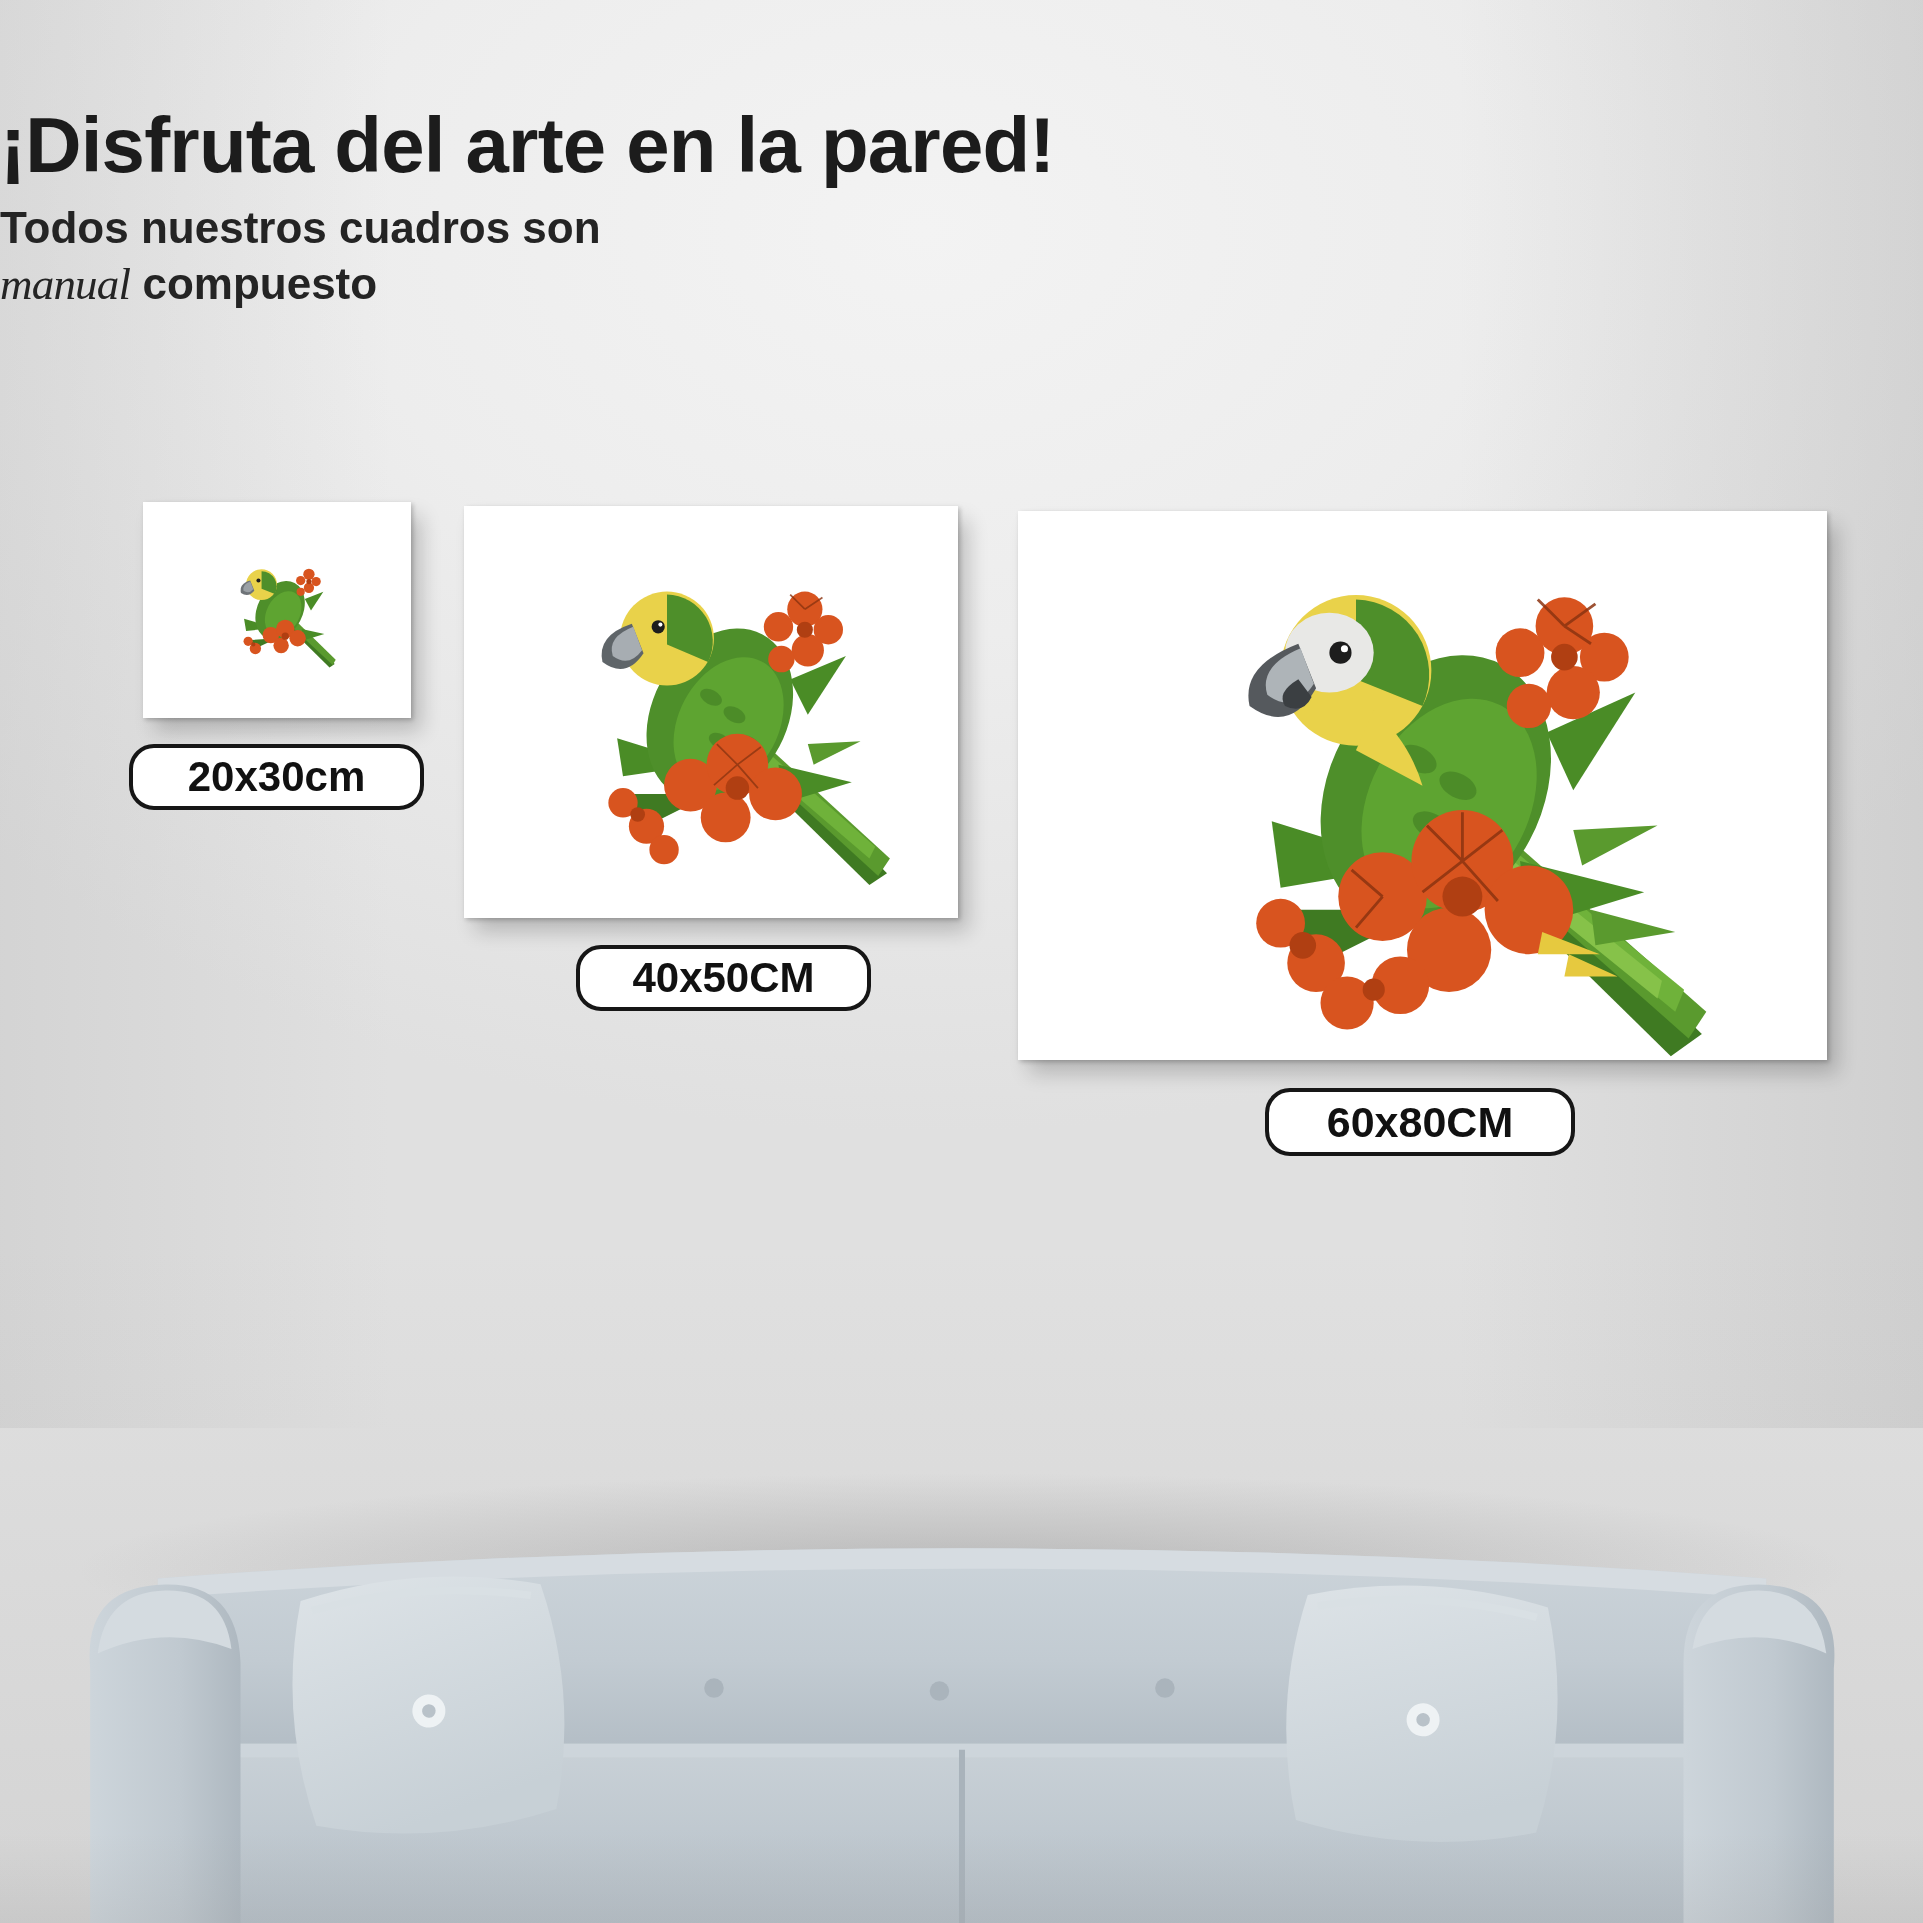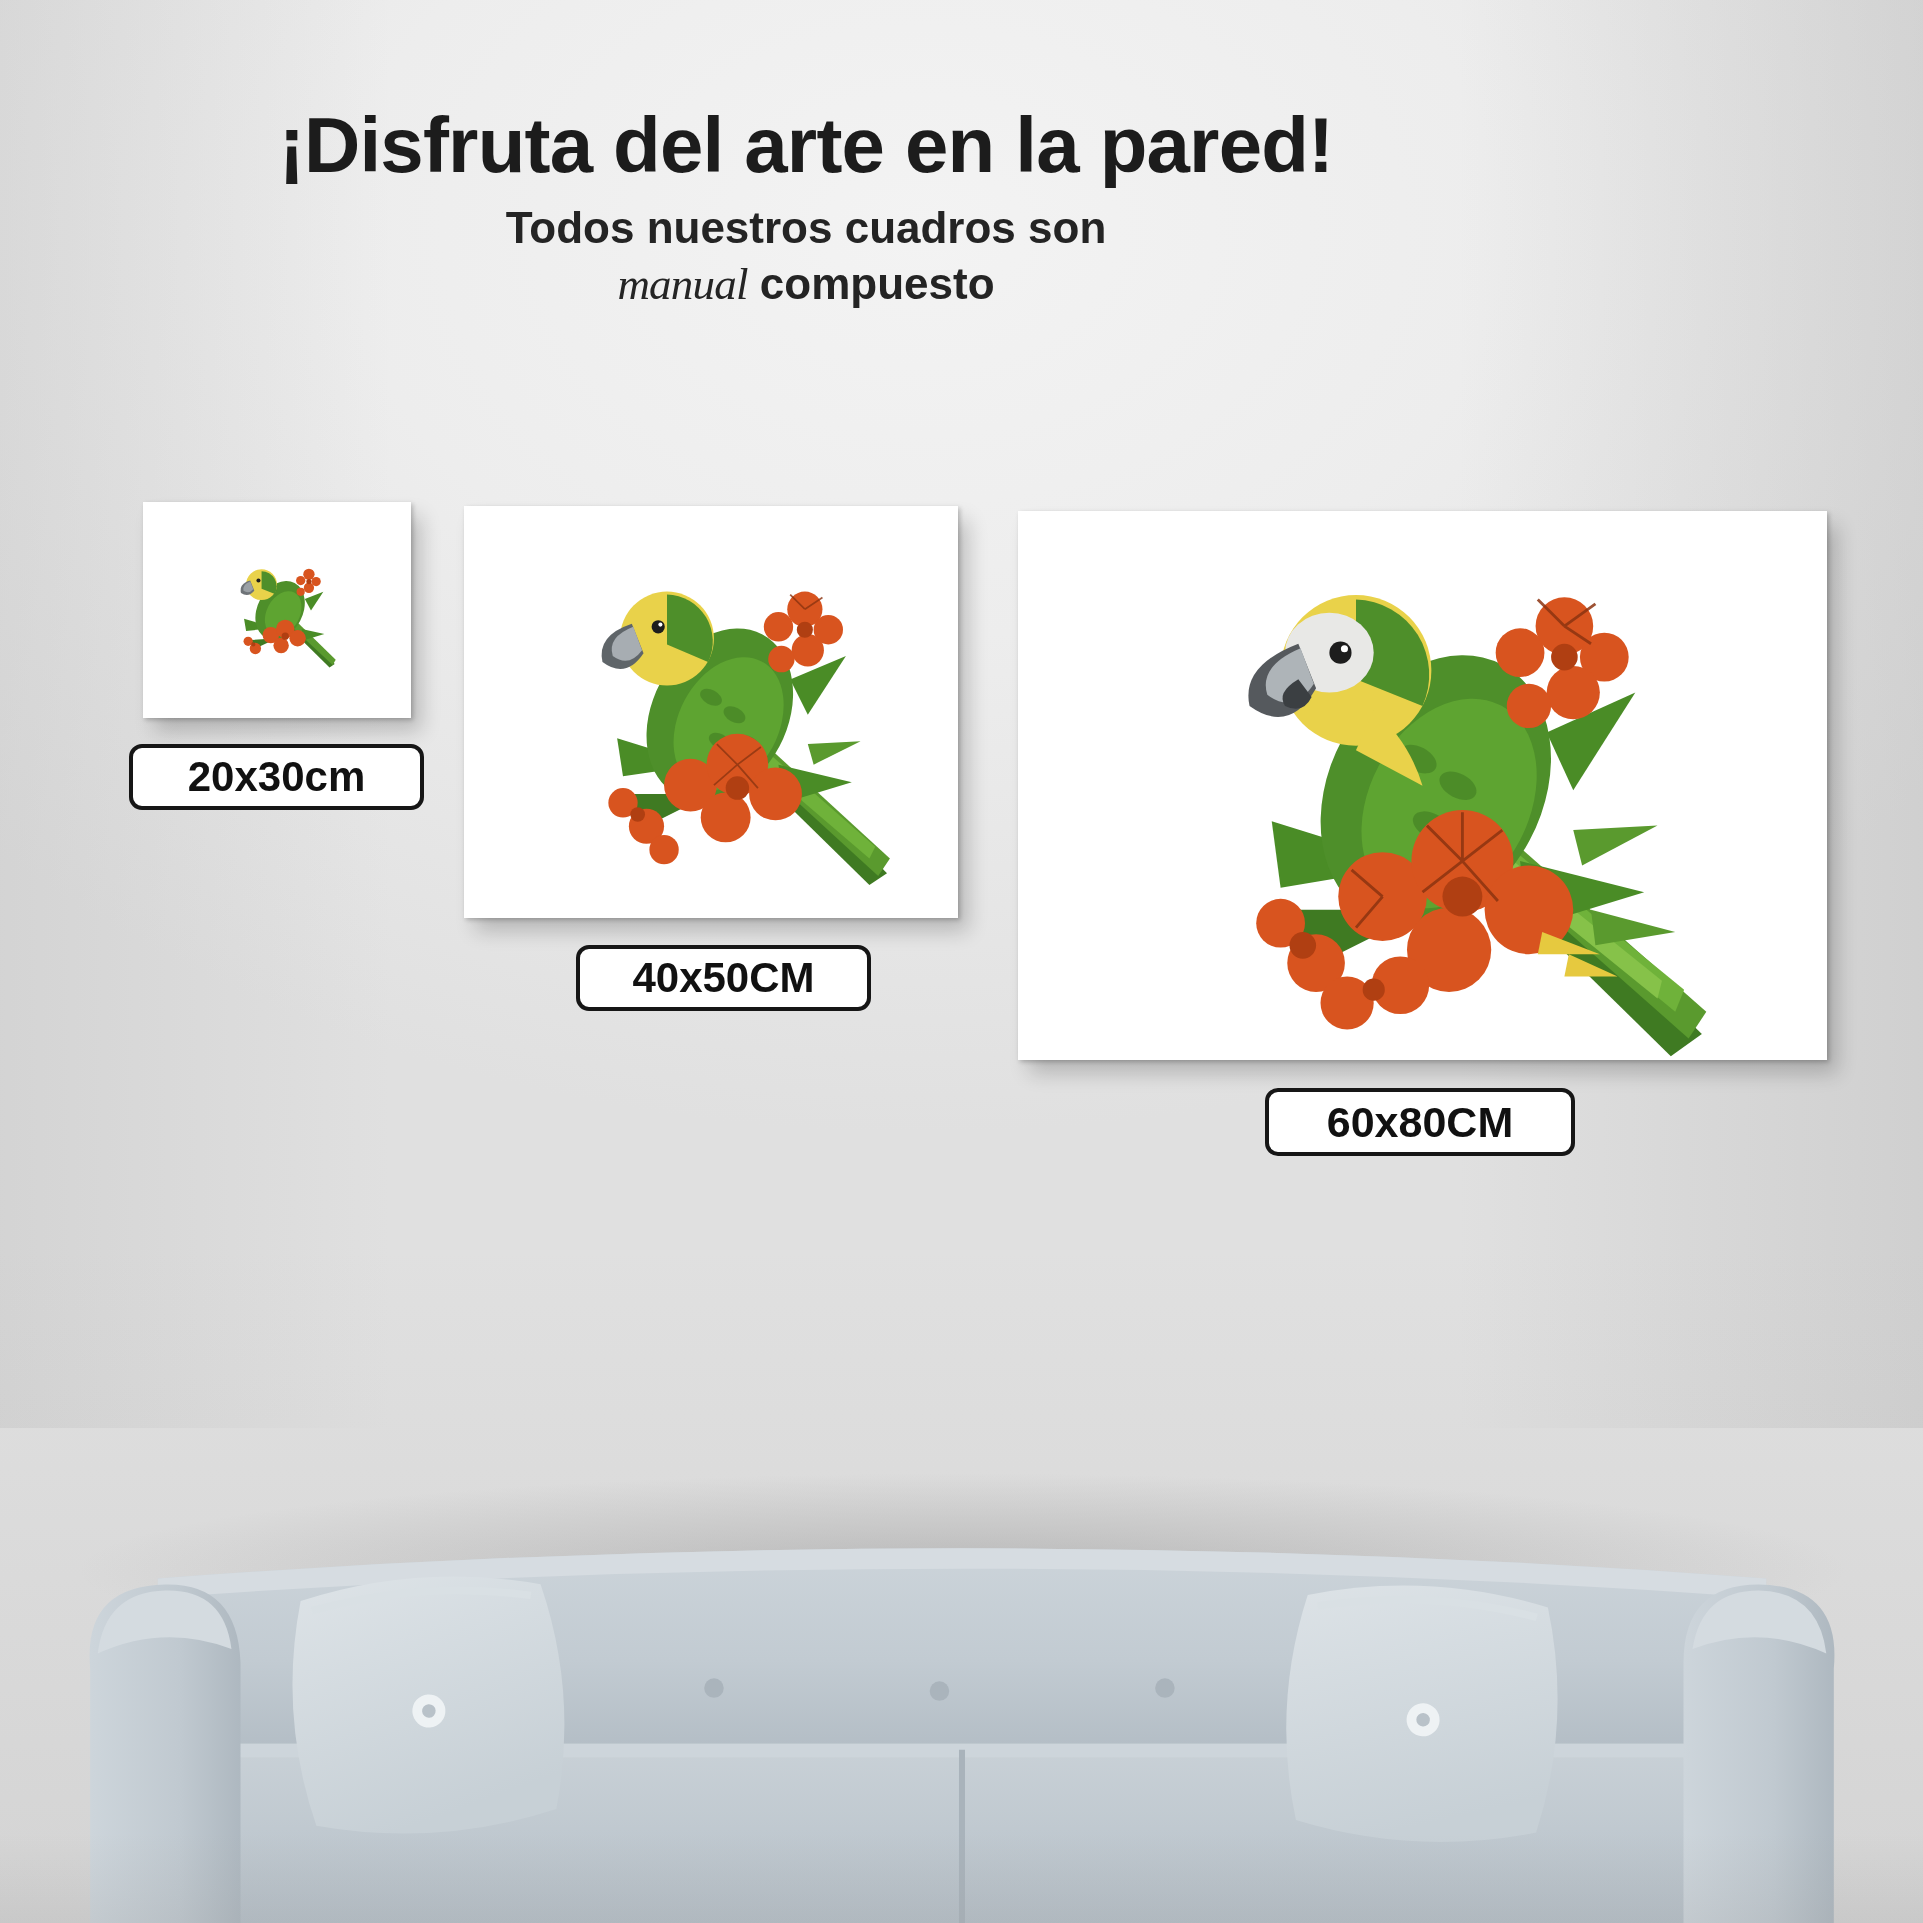--- a/index.html
+++ b/index.html
@@ -39,23 +39,22 @@
     position: absolute; left: 0; bottom: 0; width: 1924px; height: 676px;
     background: linear-gradient(180deg, rgba(170,170,170,0.0) 0%, rgba(168,168,168,0.22) 100%);
     pointer-events: none;
   }
 
   
   #headline-block {
     position: absolute;
     left: 0; top: 105px;
     width: 1572px;
-    text-align: center;
+    text-align: left;
     color: #1c1c1c;
-    padding-left: 20px;
   }
   #headline-title {
     font-size: 78px;
     font-weight: bold;
     letter-spacing: -0.8px;
     line-height: 1.05;
     margin: 0 0 16.5px 0;
   }
   #headline-sub1 {
     font-size: 44px;
@@ -112,21 +111,21 @@
   .art { display: block; width: 100%; height: 100%; }
 
   
   .size-label {
     position: absolute;
     display: inline-flex;
     align-items: center;
     justify-content: center;
     background: #ffffff;
     border: 4.5px solid #161616;
-    border-radius: 13px;
+    border-radius: 25px;
     color: #111111;
     font-weight: bold;
     box-sizing: border-box;
     white-space: nowrap;
   }
   #label-small {
     left: 129px; top: 744px;
     width: 295px; height: 66px;
     font-size: 42px;
   }

